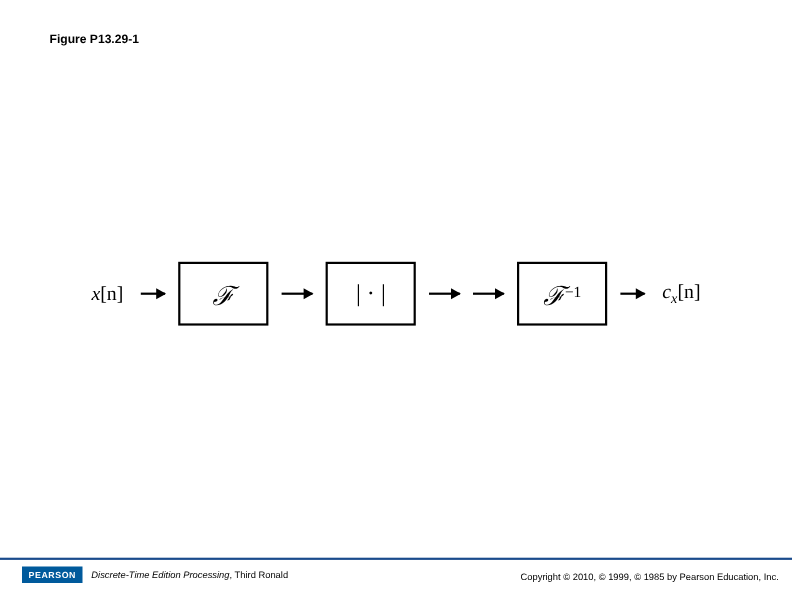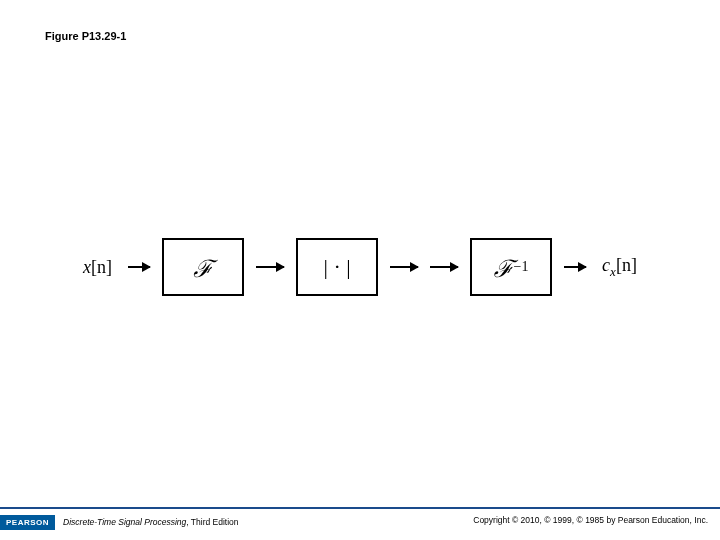--- a/index.html
+++ b/index.html
@@ -83,23 +83,23 @@
     font-size: 14px;
     vertical-align: super;
     font-style: normal;
   }
   .footer {
     position: absolute;
     bottom: 0;
     left: 0;
     right: 0;
     border-top: 2px solid #1a4b8c;
-    padding: 6px 12px 10px 0;
+    padding: 6px 12px 10px 20px;
     display: flex;
-    align-items: flex-start;
+    align-items: flex-end;
     justify-content: space-between;
     font-size: 8.5px;
     color: #000;
   }
   .footer-left {
     display: flex;
     align-items: center;
     gap: 8px;
   }
   .pearson-logo {
@@ -144,20 +144,20 @@
   <span class="signal-label">
     <span>c</span><span class="sub">x</span><span class="bracket">[n]</span>
   </span>
 </div>
 
 <div class="footer">
   <div class="footer-left">
     <div class="pearson-logo">PEARSON</div>
     <div class="book-info">
       <div>
-        <span class="title">Discrete-Time Signal Processing</span><span>, Third Edition</span>
+        <span class="title">Discrete-Time Edition Processing</span><span>, Third Ronald</span>
       </div>
     </div>
   </div>
   <div class="footer-right">
     <div>Copyright © 2010, © 1999, © 1985 by Pearson Education, Inc.</div>
   </div>
 </div>
 
 </body></html>

